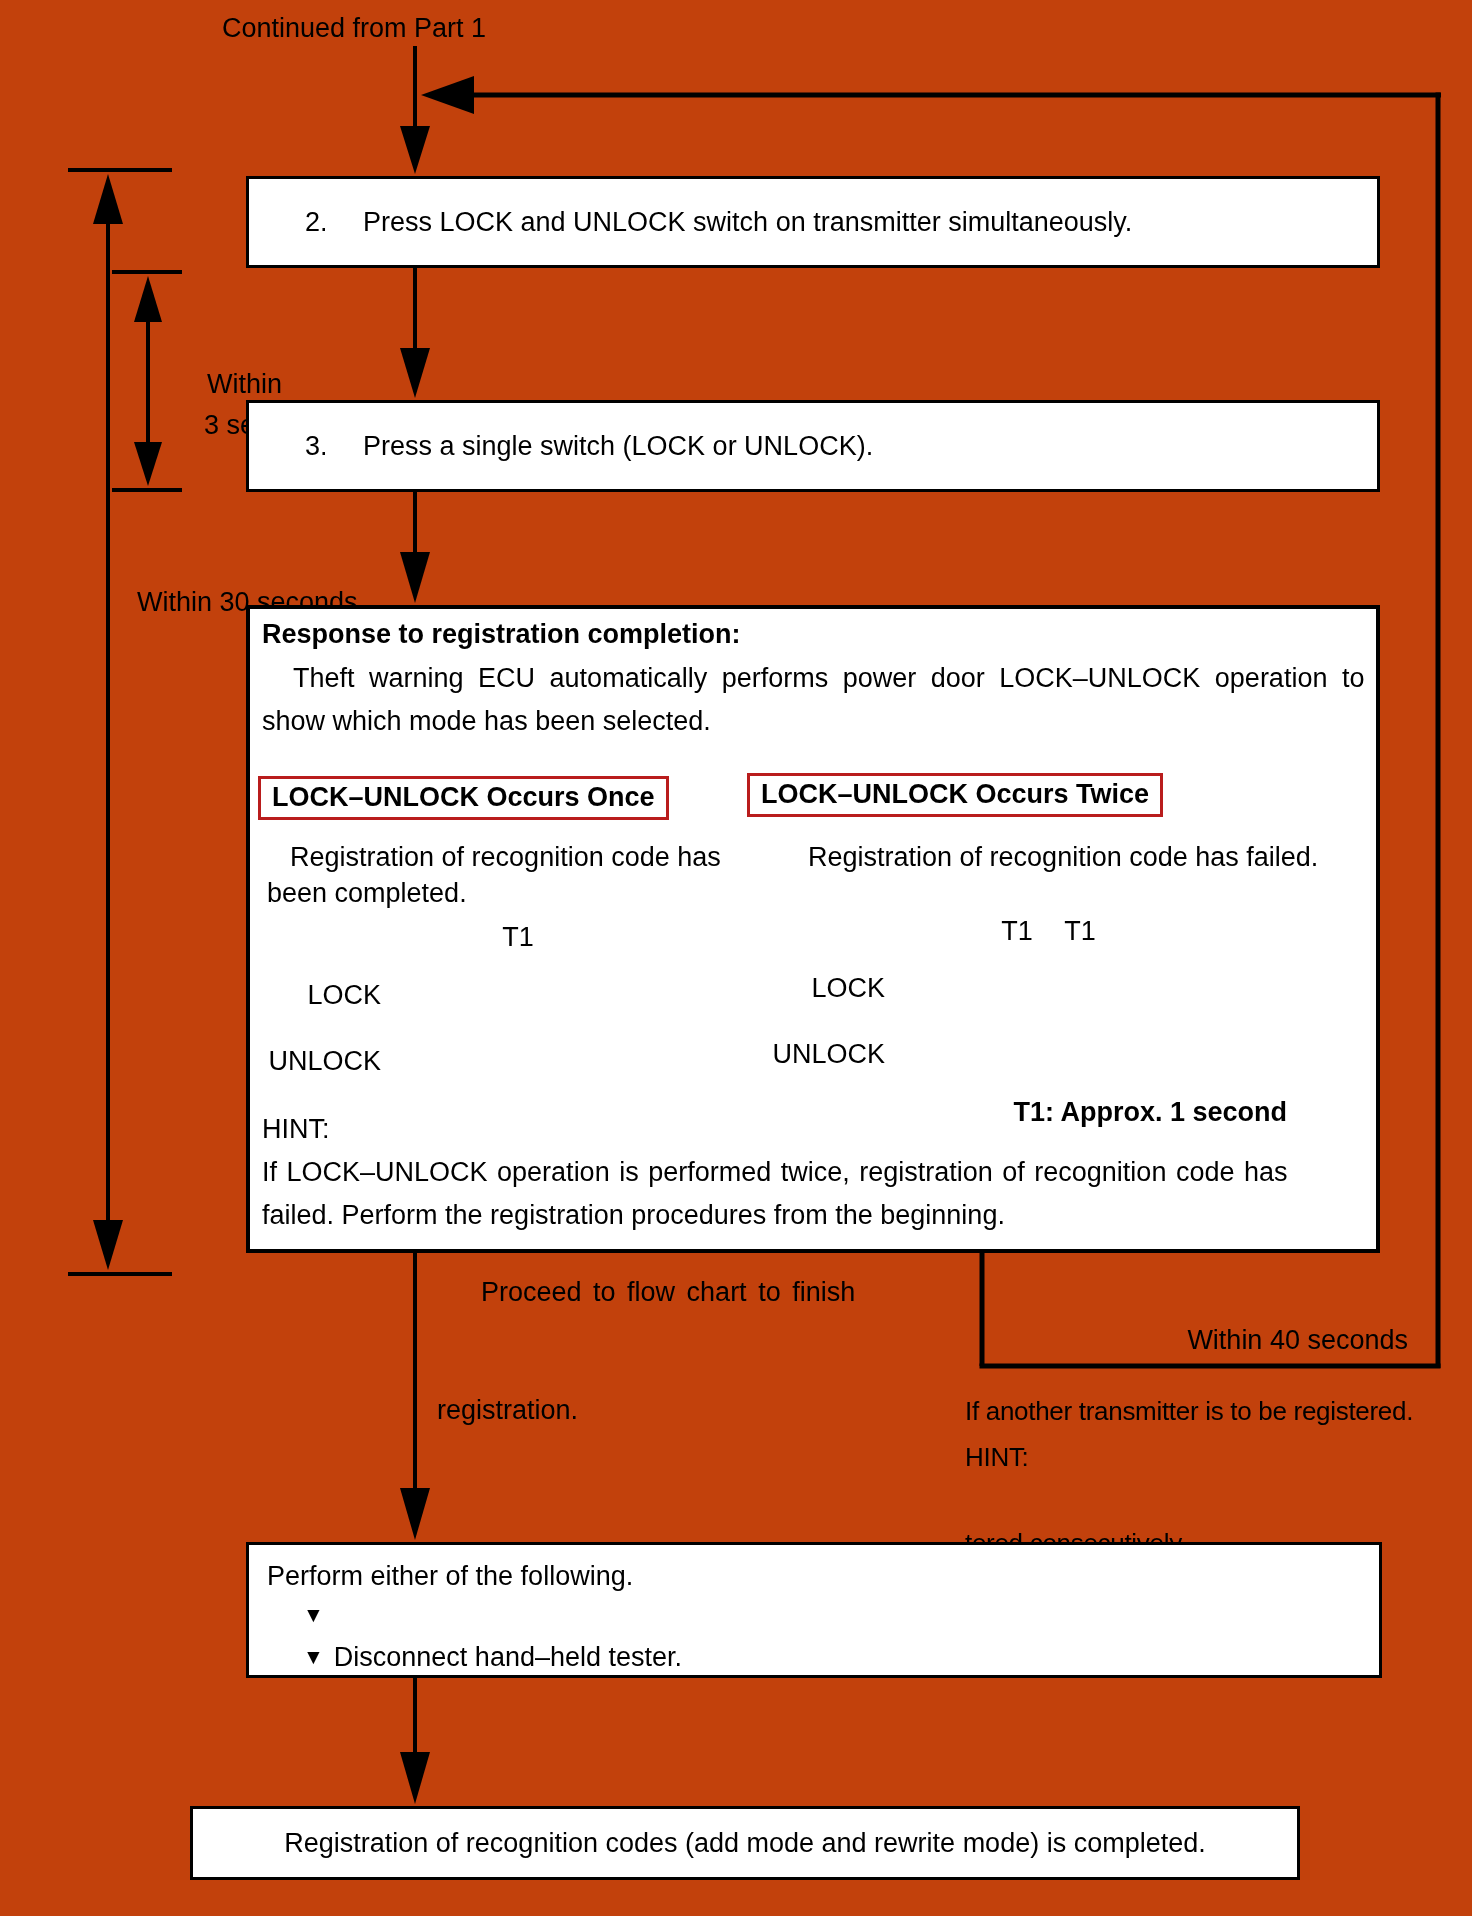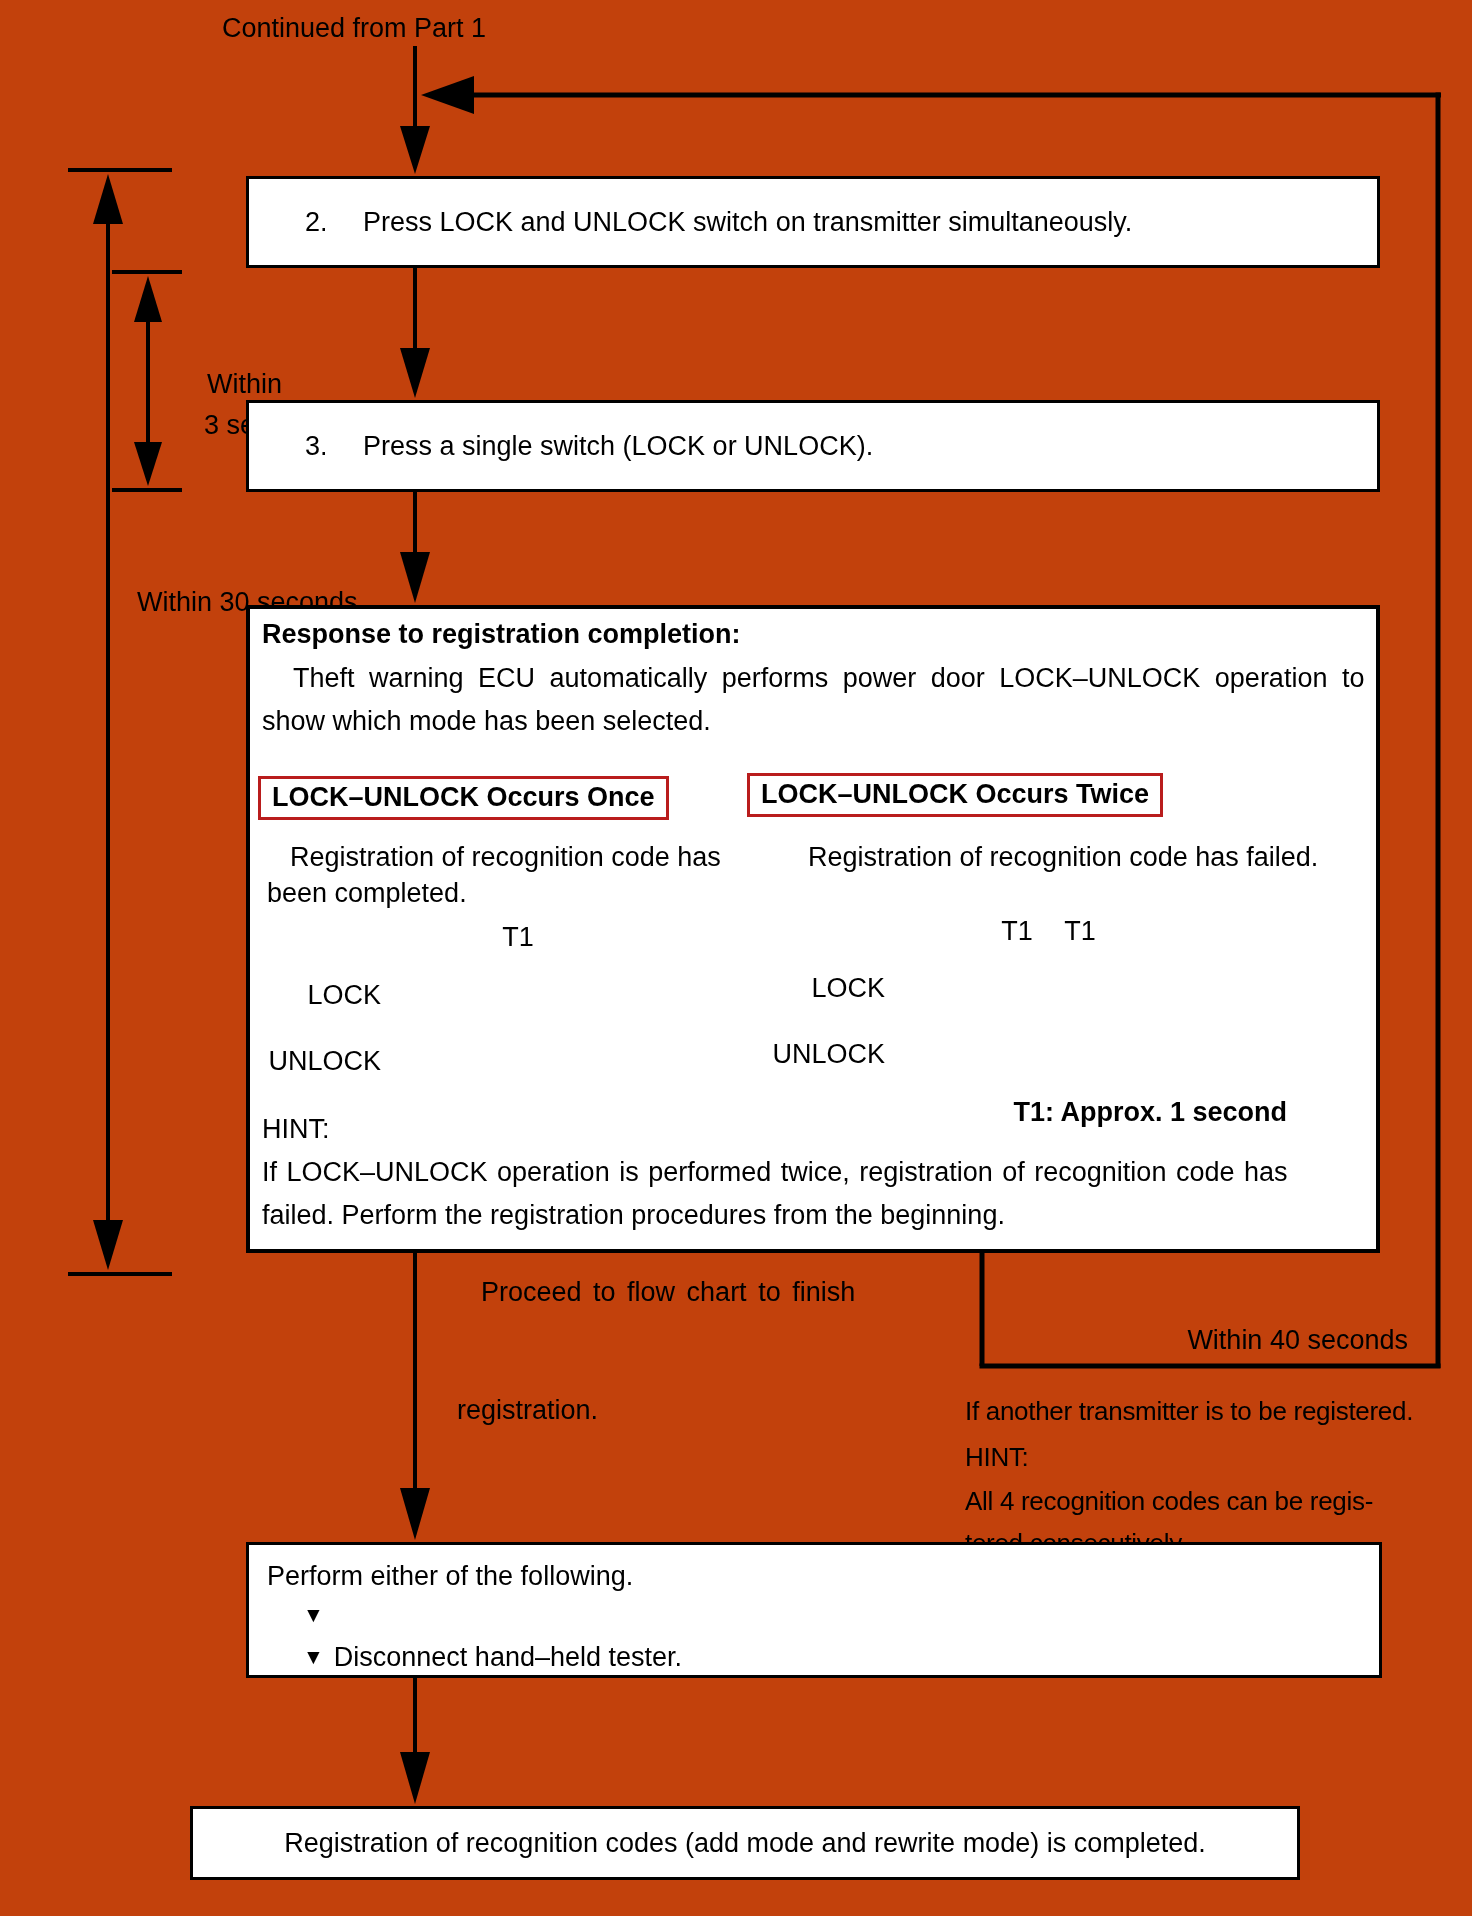--- a/index.html
+++ b/index.html
@@ -143,25 +143,24 @@
 
   <div class="txt bold r" style="left:967px;top:1096px;width:320px;">T1: Approx. 1 second</div>
 
   <div class="txt" style="left:262px;top:1113px;">HINT:</div>
   <div class="txt" style="left:262px;top:1156px;word-spacing:2px;">If LOCK–UNLOCK operation is performed twice, registration of recognition code has</div>
   <div class="txt" style="left:262px;top:1199px;">failed. Perform the registration procedures from the beginning.</div>
 
   <div class="txt r" style="left:1108px;top:1324px;width:300px;">Within 40 seconds</div>
 
   <div class="txt" style="left:437px;top:1276px;word-spacing:4px;margin-left:44px;">Proceed to flow chart to finish</div>
-  <div class="txt" style="left:437px;top:1394px;margin-left:20px;">registration.</div>
+  <div class="txt" style="left:437px;top:1394px;">registration.</div>
 
   <div class="txt small" style="left:965px;top:1396px;">If another transmitter is to be registered.</div>
   <div class="txt small" style="left:965px;top:1442px;">HINT:</div>
-  <div class="txt small" style="left:965px;top:1486px;">All 4 recognition codes can be regis-</div>
   <div class="txt small" style="left:965px;top:1528px;">tered consecutively.</div>
 
   <div class="box perform-inner" style="left:246px;top:1542px;width:1136px;height:136px;">
     <div>Perform either of the following.</div>
     <div class="perform-item">
       <span class="bullet">▼</span>
     </div>
     <div class="perform-item">
       <span class="bullet">▼</span>
       <span>Disconnect hand–held tester.</span>

